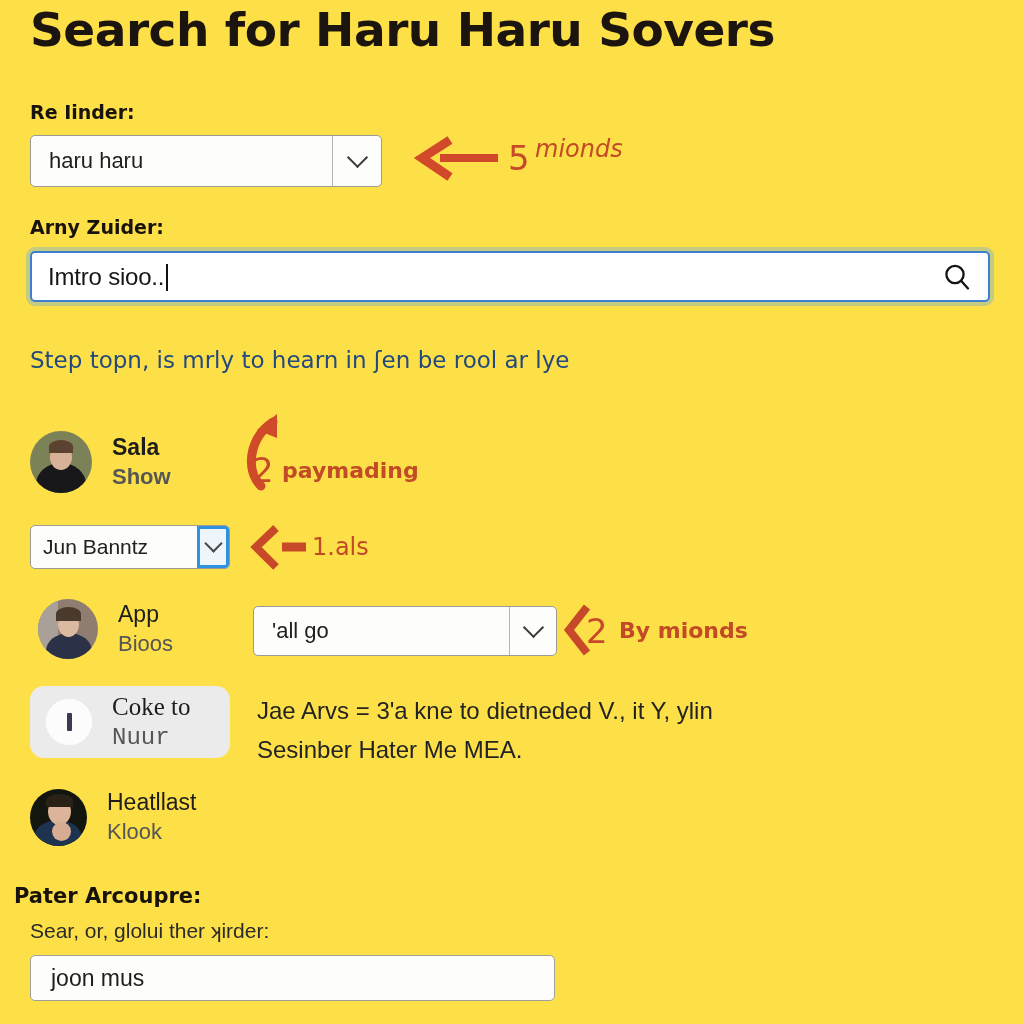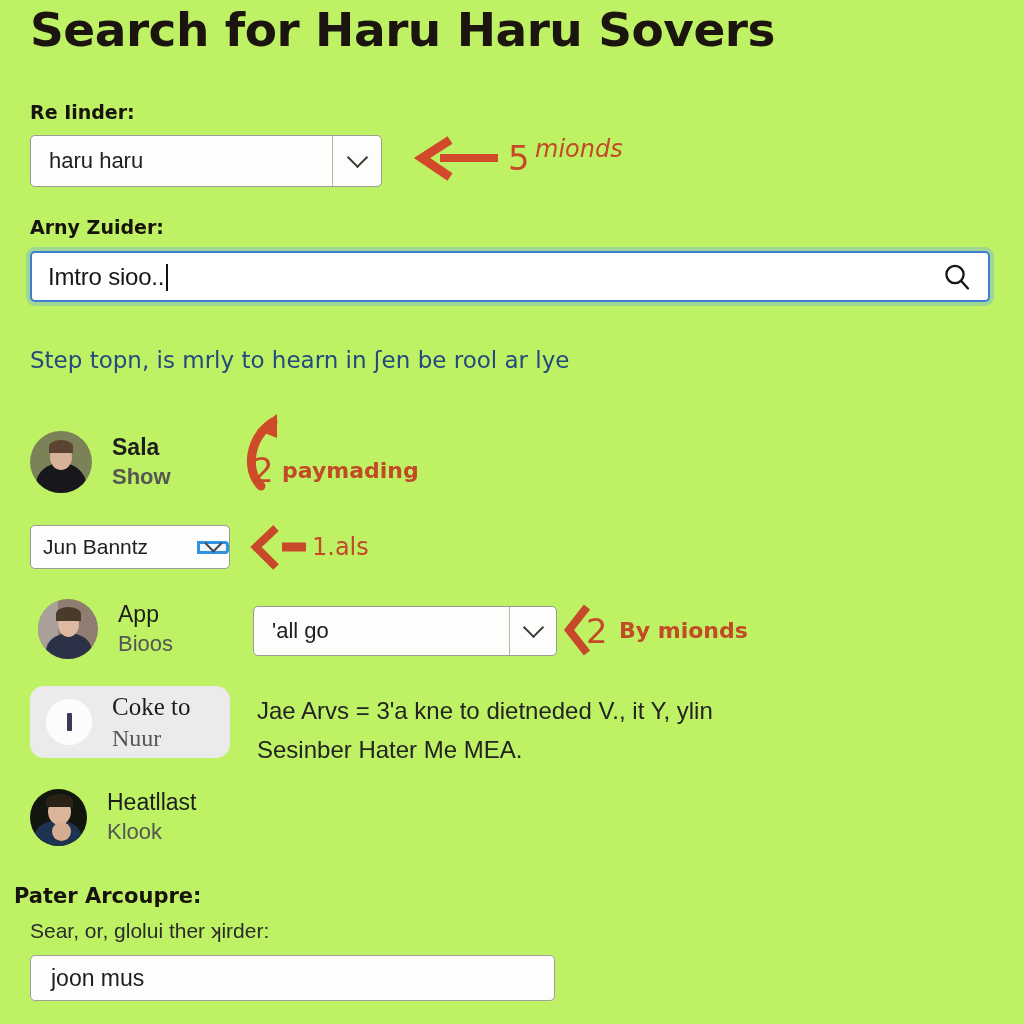--- a/index.html
+++ b/index.html
@@ -13,21 +13,21 @@
     position: relative;
     overflow: hidden;
     font-family: "Liberation Sans", sans-serif;
     background: #fbfaf7;
   }
   #page {
     position: absolute;
     left: 0; top: 0;
     width: 1024px;
     height: 1024px;
-    background: #bef264;
+    background: #fde047;
   }
 
   
   .page-title {
     position: absolute;
     left: 30px;
     top: 2px;
     font-family: "DejaVu Sans", sans-serif;
     font-weight: bold;
     font-size: 47px;
@@ -204,21 +204,21 @@
     white-space: nowrap;
   }
   .result-sub {
     font-family: "Liberation Sans", sans-serif;
     font-size: 22px;
     color: #565654;
     line-height: 1.28;
     white-space: nowrap;
   }
   .result-name.serif { font-family: "Liberation Serif", serif; font-size: 25px; }
-  .result-sub.serif  { font-family: Liberation Serif, serif; font-size: 24px; }
+  .result-sub.serif  { font-family: Liberation Mono, monospace; font-size: 24px; }
 
   .body-para {
     position: absolute;
     font-family: "Liberation Sans", sans-serif;
     font-size: 24px;
     color: #232323;
     line-height: 1.62;
     white-space: pre-line;
   }
 
@@ -290,21 +290,21 @@
     </div>
   </div>
 
   <svg class="anno-svg" style="left:243px; top:408px;" width="56" height="82">
     <path d="M18 78 C 2 62, 6 30, 30 14" stroke="#cf4a28" stroke-width="9" fill="none" stroke-linecap="round"></path>
     <path d="M14 22 L34 6 L34 30 Z" fill="#cf4a28"></path>
   </svg>
   <div class="anno-num" style="left:252px; top:450px;">2</div>
   <div class="anno-label bold" style="left:282px; top:458px;">paymading</div>
 
-  <div class="select-box" style="left:30px; top:525px; width:200px; height:44px;align-items:center;">
+  <div class="select-box" style="left:30px; top:525px; width:200px; height:44px;">
     <div class="select-value" style="font-size:21px; padding-left:12px;">Jun Banntz</div>
     <div class="select-arrow focused" style="width:32px;">
       <i class="chev"></i>
     </div>
   </div>
 
   <svg class="anno-svg" style="left:248px; top:524px;" width="64" height="48">
     <path d="M28 4 L8 23 L28 43" stroke="#c8492a" stroke-width="8" fill="none" stroke-linejoin="miter" stroke-linecap="butt"></path>
     <line x1="34" y1="23" x2="58" y2="23" stroke="#c8492a" stroke-width="9" stroke-linecap="butt"></line>
   </svg>

